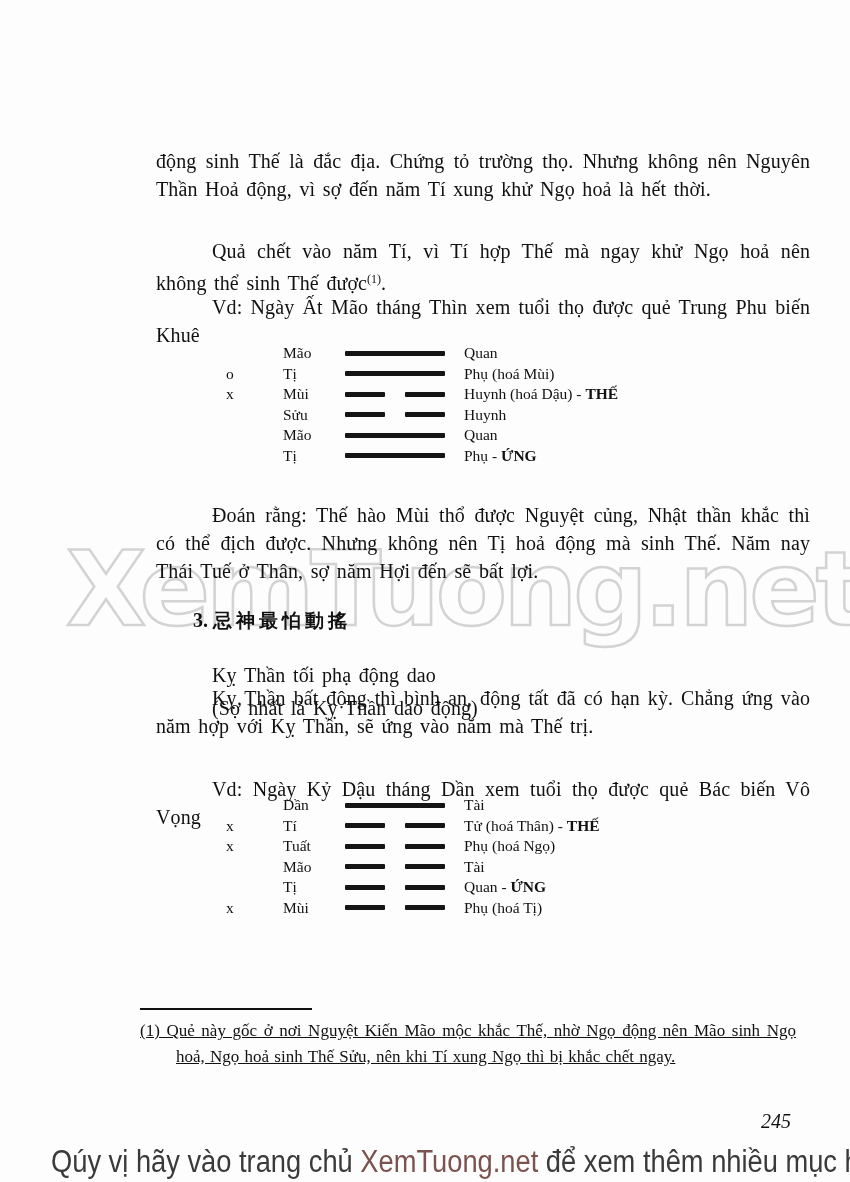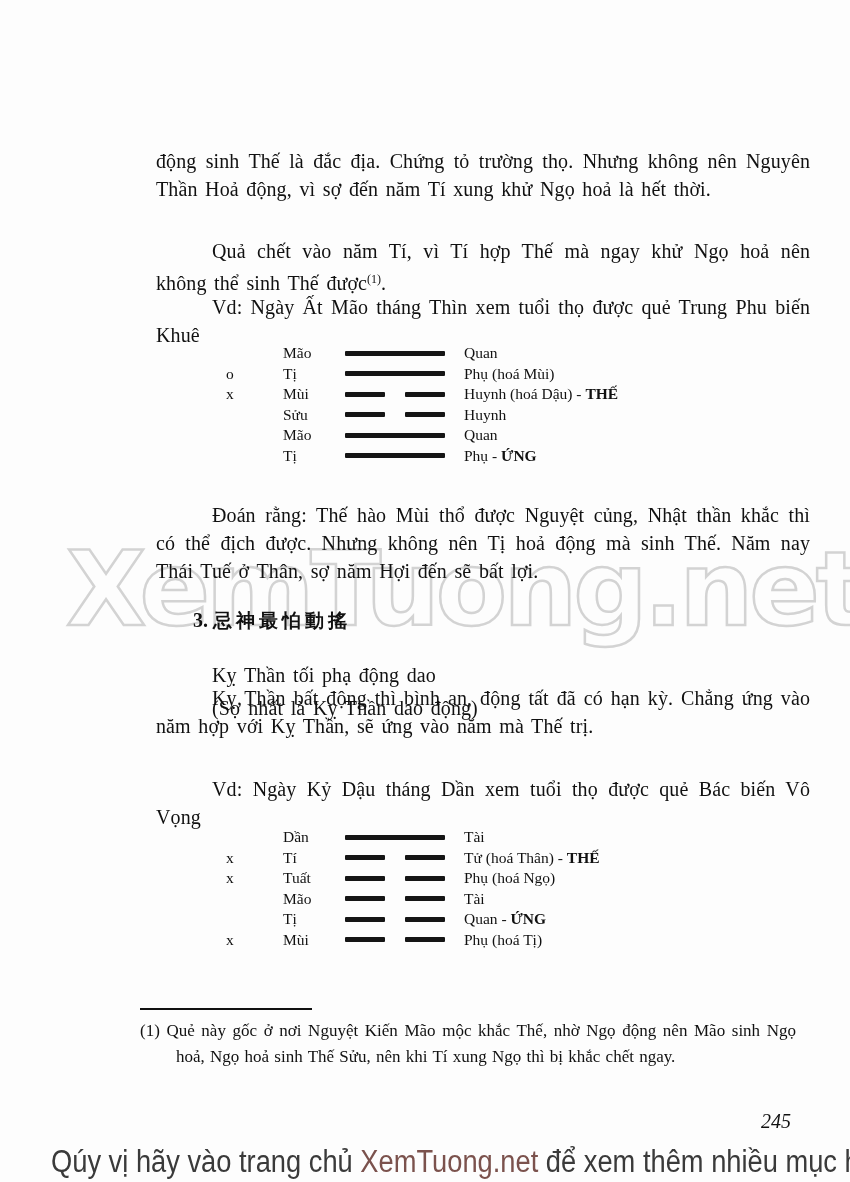--- a/index.html
+++ b/index.html
@@ -40,21 +40,21 @@
   .hx-line .bar { display:block; height:5px; background:#151515; border-radius:1px; }
   .hx-line.solid .bar { width:100px; }
   .hx-line.broken .bar { width:40px; }
   .hx-label { padding-left:19px; white-space:nowrap; }
   .hx-label b { font-weight:bold; }
   
   .footnote { position:absolute; left:140px; top:1008px; width:656px; z-index:2; }
   .footnote-rule { width:172px; height:2px; background:#111; }
   .footnote-text {
     margin:8px 0 0 0; font-size:17px; line-height:26px; text-align:justify;
-    padding-left:36px; text-indent:-36px; word-spacing:1px;
+    padding-left:36px; text-indent:-36px; word-spacing:1px;text-decoration:underline;
   }
   
   .page-number { position:absolute; top:1110px; right:59px; font-size:20px; z-index:2;font-style:italic; }
   .footer-banner {
     position:absolute; bottom:2px; left:0; width:850px; text-align:center;
     font-family:"Liberation Sans", sans-serif; font-size:31px; font-weight:500;
     color:#3a3a3a; transform:scaleX(.88); transform-origin:center;
     white-space:nowrap; z-index:2;
   }
   .footer-banner span { white-space:pre; }
@@ -134,21 +134,21 @@
     <h3 class="section-heading"><span>3.</span> <span class="cjk">忌神最怕動搖</span></h3>
 
     <p class="body indent" style="top:645px">Kỵ Thần tối phạ động dao</p>
 
     <p class="body indent" style="top:678px">(Sợ nhất là Kỵ Thần dao động)</p>
 
     <p class="body indent" style="top:668px">Kỵ Thần bất động thì bình an, động tất đã có hạn kỳ. Chẳng ứng vào năm hợp với Kỵ Thần, sẽ ứng vào năm mà Thế trị.</p>
 
     <p class="body indent" style="top:759px">Vd: Ngày Kỷ Dậu tháng Dần xem tuổi thọ được quẻ Bác biến Vô Vọng</p>
 
-    <div class="hexagram" style="top:827px">
+    <div class="hexagram" style="top:795px">
         <div class="hx-row">
           <span class="hx-marker"></span>
           <span class="hx-branch">Dần</span>
           <span class="hx-line solid">
             <i class="bar"></i>
           </span>
           <span class="hx-label">Tài</span>
         </div>
         <div class="hx-row">
           <span class="hx-marker">x</span>

